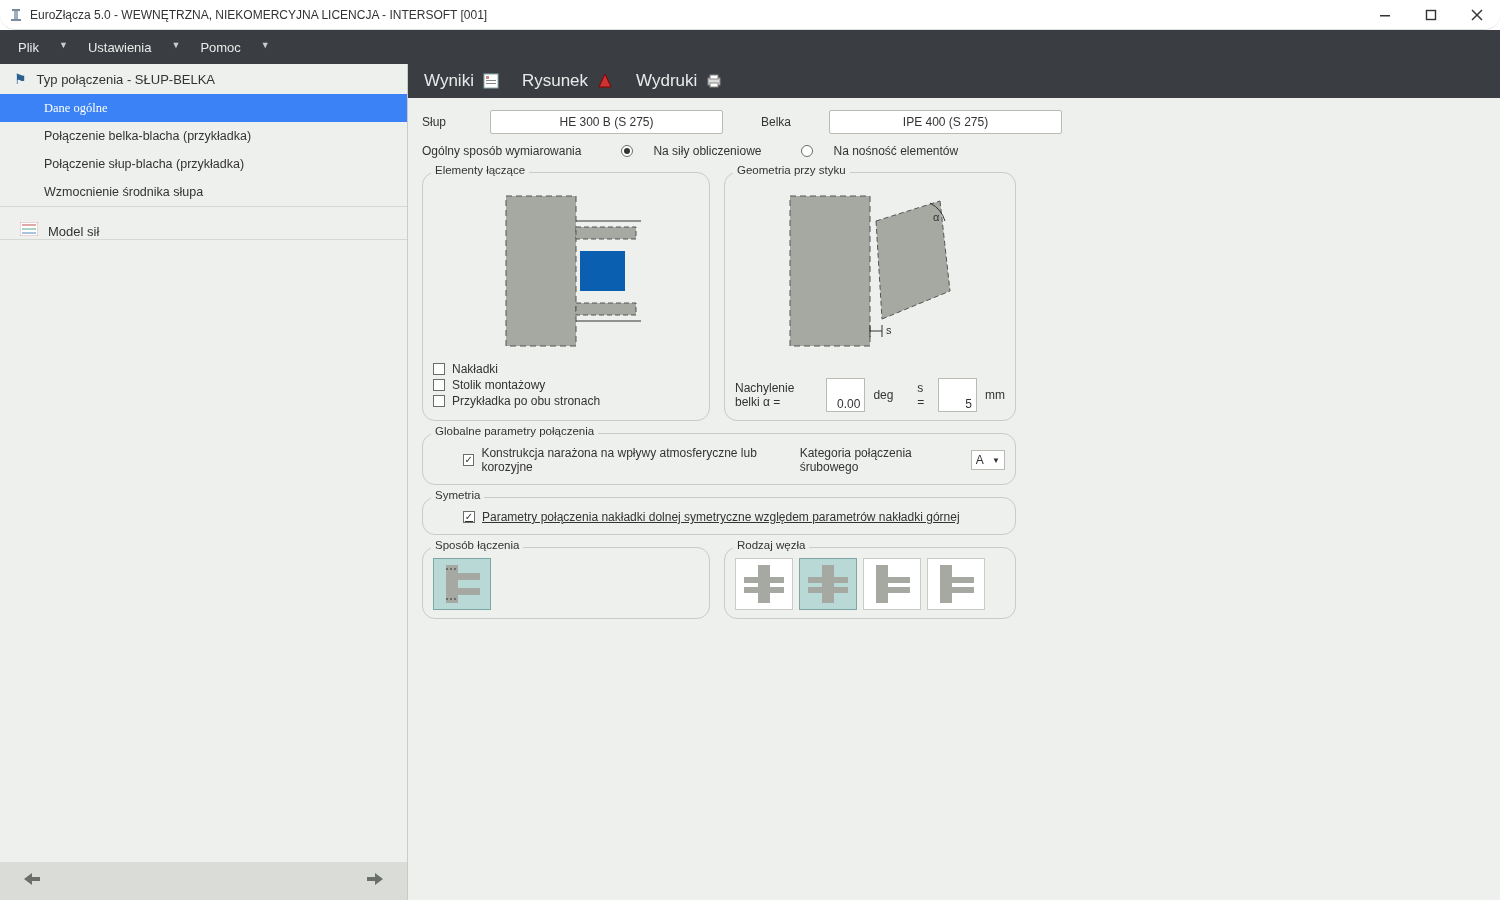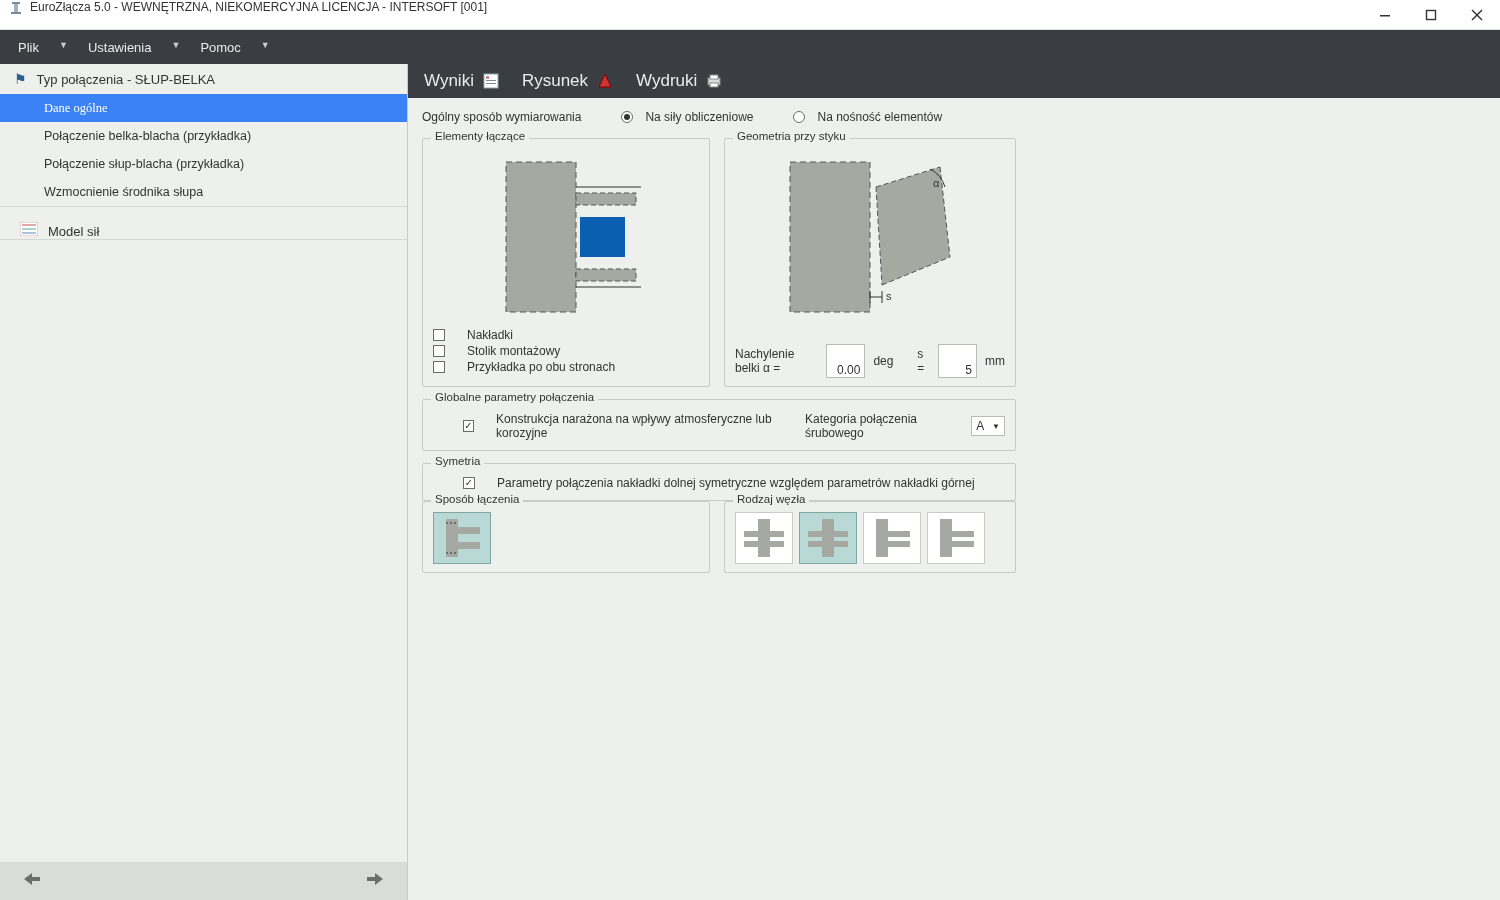--- a/index.html
+++ b/index.html
@@ -1,17 +1,17 @@
 <!DOCTYPE html>
 <html><head>
 <meta charset="utf-8">
 <style>
   * { box-sizing: border-box; font-family: "Segoe UI", Tahoma, sans-serif; }
   html, body { margin:0; padding:0; width:1500px; height:900px; overflow:hidden; background:#fff; }
-  .titlebar { height:30px; background:#fff; border-bottom:1px solid #ddd; display:flex; align-items:flex-start; font-size:12px; color:#333; }
+  .titlebar { height:30px; background:#fff; border-bottom:1px solid #ddd; display:flex; align-items:center; font-size:12px; color:#333;border-radius:15px; }
   .titlebar .app-icon { width:16px; height:16px; margin:0 6px 0 8px; display:flex; align-items:center; justify-content:center; }
   .titlebar .title { flex:1; }
   .win-controls { display:flex; }
   .win-btn { width:46px; height:30px; display:flex; align-items:center; justify-content:center; font-size:14px; }
   .menubar { height:34px; background:#3a3e42; display:flex; align-items:center; padding:0 8px; }
   .menubar .mitem { color:#eaeaea; font-size:13px; padding:0 10px; display:flex; align-items:flex-start; gap:20px; cursor:default; }
   .menubar .mitem .chev { font-size:9px; color:#ccc; }
   .body { display:flex; height:calc(900px - 30px - 34px); }
   .sidebar { width:408px; background:#eef0ed; border-right:1px solid #c9cbc6; display:flex; flex-direction:column; }
   .side-head { height:30px; display:flex; align-items:center; gap:10px; padding:0 14px; font-size:13px; color:#333; }
@@ -24,28 +24,28 @@
   .side-foot { height:38px; background:#d9dcd7; display:flex; align-items:center; justify-content:space-between; padding:0 22px; color:#5f6560; font-size:18px; }
   .main { flex:1; background:#eef0ed; position:relative; }
   .toolbar2 { height:34px; background:#3a3e42; display:flex; align-items:center; padding:0 8px; gap:6px; }
   .toolbar2 .titem { color:#eaeaea; font-size:17px; padding:0 8px; display:flex; align-items:center; gap:8px; }
   .toolbar2 .ticon { width:18px; height:18px; display:flex; align-items:center; justify-content:center; }
   .content { padding:12px 14px; color:#333; font-size:12px; }
   .row { display:flex; align-items:center; gap:14px; margin-bottom:10px; }
   .lbl { width:54px; font-size:12px; }
   .bigbtn { flex:0 0 233px; height:24px; background:#fff; border:1px solid #b9bcb5; border-radius:2px; display:flex; align-items:center; justify-content:center; font-size:12px; }
   .two-col { display:flex; gap:14px; }
-  .groupbox { border:1px solid #c9cbc6; border-radius:2px; padding:10px 10px 8px 10px; position:relative; background:#eef0ed; }
+  .groupbox { border:1px solid #c9cbc6; border-radius:13px; padding:10px 10px 8px 10px; position:relative; background:#eef0ed; }
   .groupbox .glabel { position:absolute; top:-9px; left:8px; background:#eef0ed; padding:0 4px; font-size:11.5px; color:#333; }
   .g-left { width:288px; }
   .g-right { width:292px; }
   .svgbox { width:100%; display:flex; justify-content:center; margin:8px 0 6px 0; }
-  .chk { display:flex; align-items:center; gap:22px; font-size:12px; margin:2px 0; }
+  .chk { display:flex; align-items:center; gap:7px; font-size:12px; margin:2px 0; }
   .chk .box { width:12px; height:12px; border:1px solid #6b6e68; background:#fff; display:flex; align-items:center; justify-content:center; font-size:10px; line-height:10px; }
-  .radio { display:flex; align-items:center; gap:12px; font-size:12px; }
+  .radio { display:flex; align-items:center; gap:20px; font-size:12px; }
   .radio .circ { width:12px; height:12px; border:1px solid #6b6e68; border-radius:50%; background:#fff; display:flex; align-items:center; justify-content:center; }
   .radio .dot { width:6px; height:6px; background:#333; border-radius:50%; }
   .numin { width:48px; height:20px; border:1px solid #b9bcb5; background:#fff; font-size:12px; text-align:right; padding:16px 4px; line-height:18px; }
   .sel { width:36px; height:20px; border:1px solid #b9bcb5; background:#fff; font-size:12px; display:flex; align-items:center; justify-content:space-between; padding:0 4px; }
   .thumbs { display:flex; gap:6px; }
   .thumb { width:58px; height:52px; border:1px solid #c9cbc6; background:#fff; display:flex; align-items:center; justify-content:center; }
   .thumb.sel-on { background:#b9d9d7; border-color:#7fa8a5; }
   .thumb svg { display:block; }
   .wide-group { width:594px;padding-left:40px; }
   .inline-row { display:flex; align-items:center; gap:8px; }
@@ -164,20 +164,27 @@
               <rect x="2" y="5" width="12" height="7" fill="#ddd" stroke="#888"></rect>
               <rect x="4" y="2" width="8" height="4" fill="#fff" stroke="#888"></rect>
               <rect x="4" y="10" width="8" height="4" fill="#fff" stroke="#888"></rect>
             </svg>
           </span>
       </div>
     </div>
 
     <div class="content">
 
+      <div class="row">
+        <span class="lbl">Słup</span>
+        <div class="bigbtn">HE 300 B (S 275)</div>
+        <span style="width:10px"></span>
+        <span class="lbl">Belka</span>
+        <div class="bigbtn">IPE 400 (S 275)</div>
+      </div>
 
       <div class="row" style="gap:40px; margin-bottom:14px;">
         <span>Ogólny sposób wymiarowania</span>
         <label class="radio">
           <span class="circ">
               <span class="dot"></span>
             </span>
           <span>Na siły obliczeniowe</span>
         </label>
         <label class="radio">
@@ -257,21 +264,21 @@
           <div class="inline-row">
             <span>Kategoria połączenia śrubowego</span>
             <div class="sel">
                 <span>A</span>
                 <span style="font-size:8px;">▼</span>
               </div>
           </div>
         </div>
       </div>
 
-      <div class="groupbox wide-group" style="">
+      <div class="groupbox wide-group" style="margin-bottom:12px;text-decoration:underline;">
         <div class="glabel">Symetria</div>
         <div class="chk">
             <span class="box">✓</span>
             <span>Parametry połączenia nakładki dolnej symetryczne względem parametrów nakładki górnej</span>
           </div>
       </div>
 
       <div class="two-col">
         <div class="groupbox g-left">
           <div class="glabel">Sposób łączenia</div>

